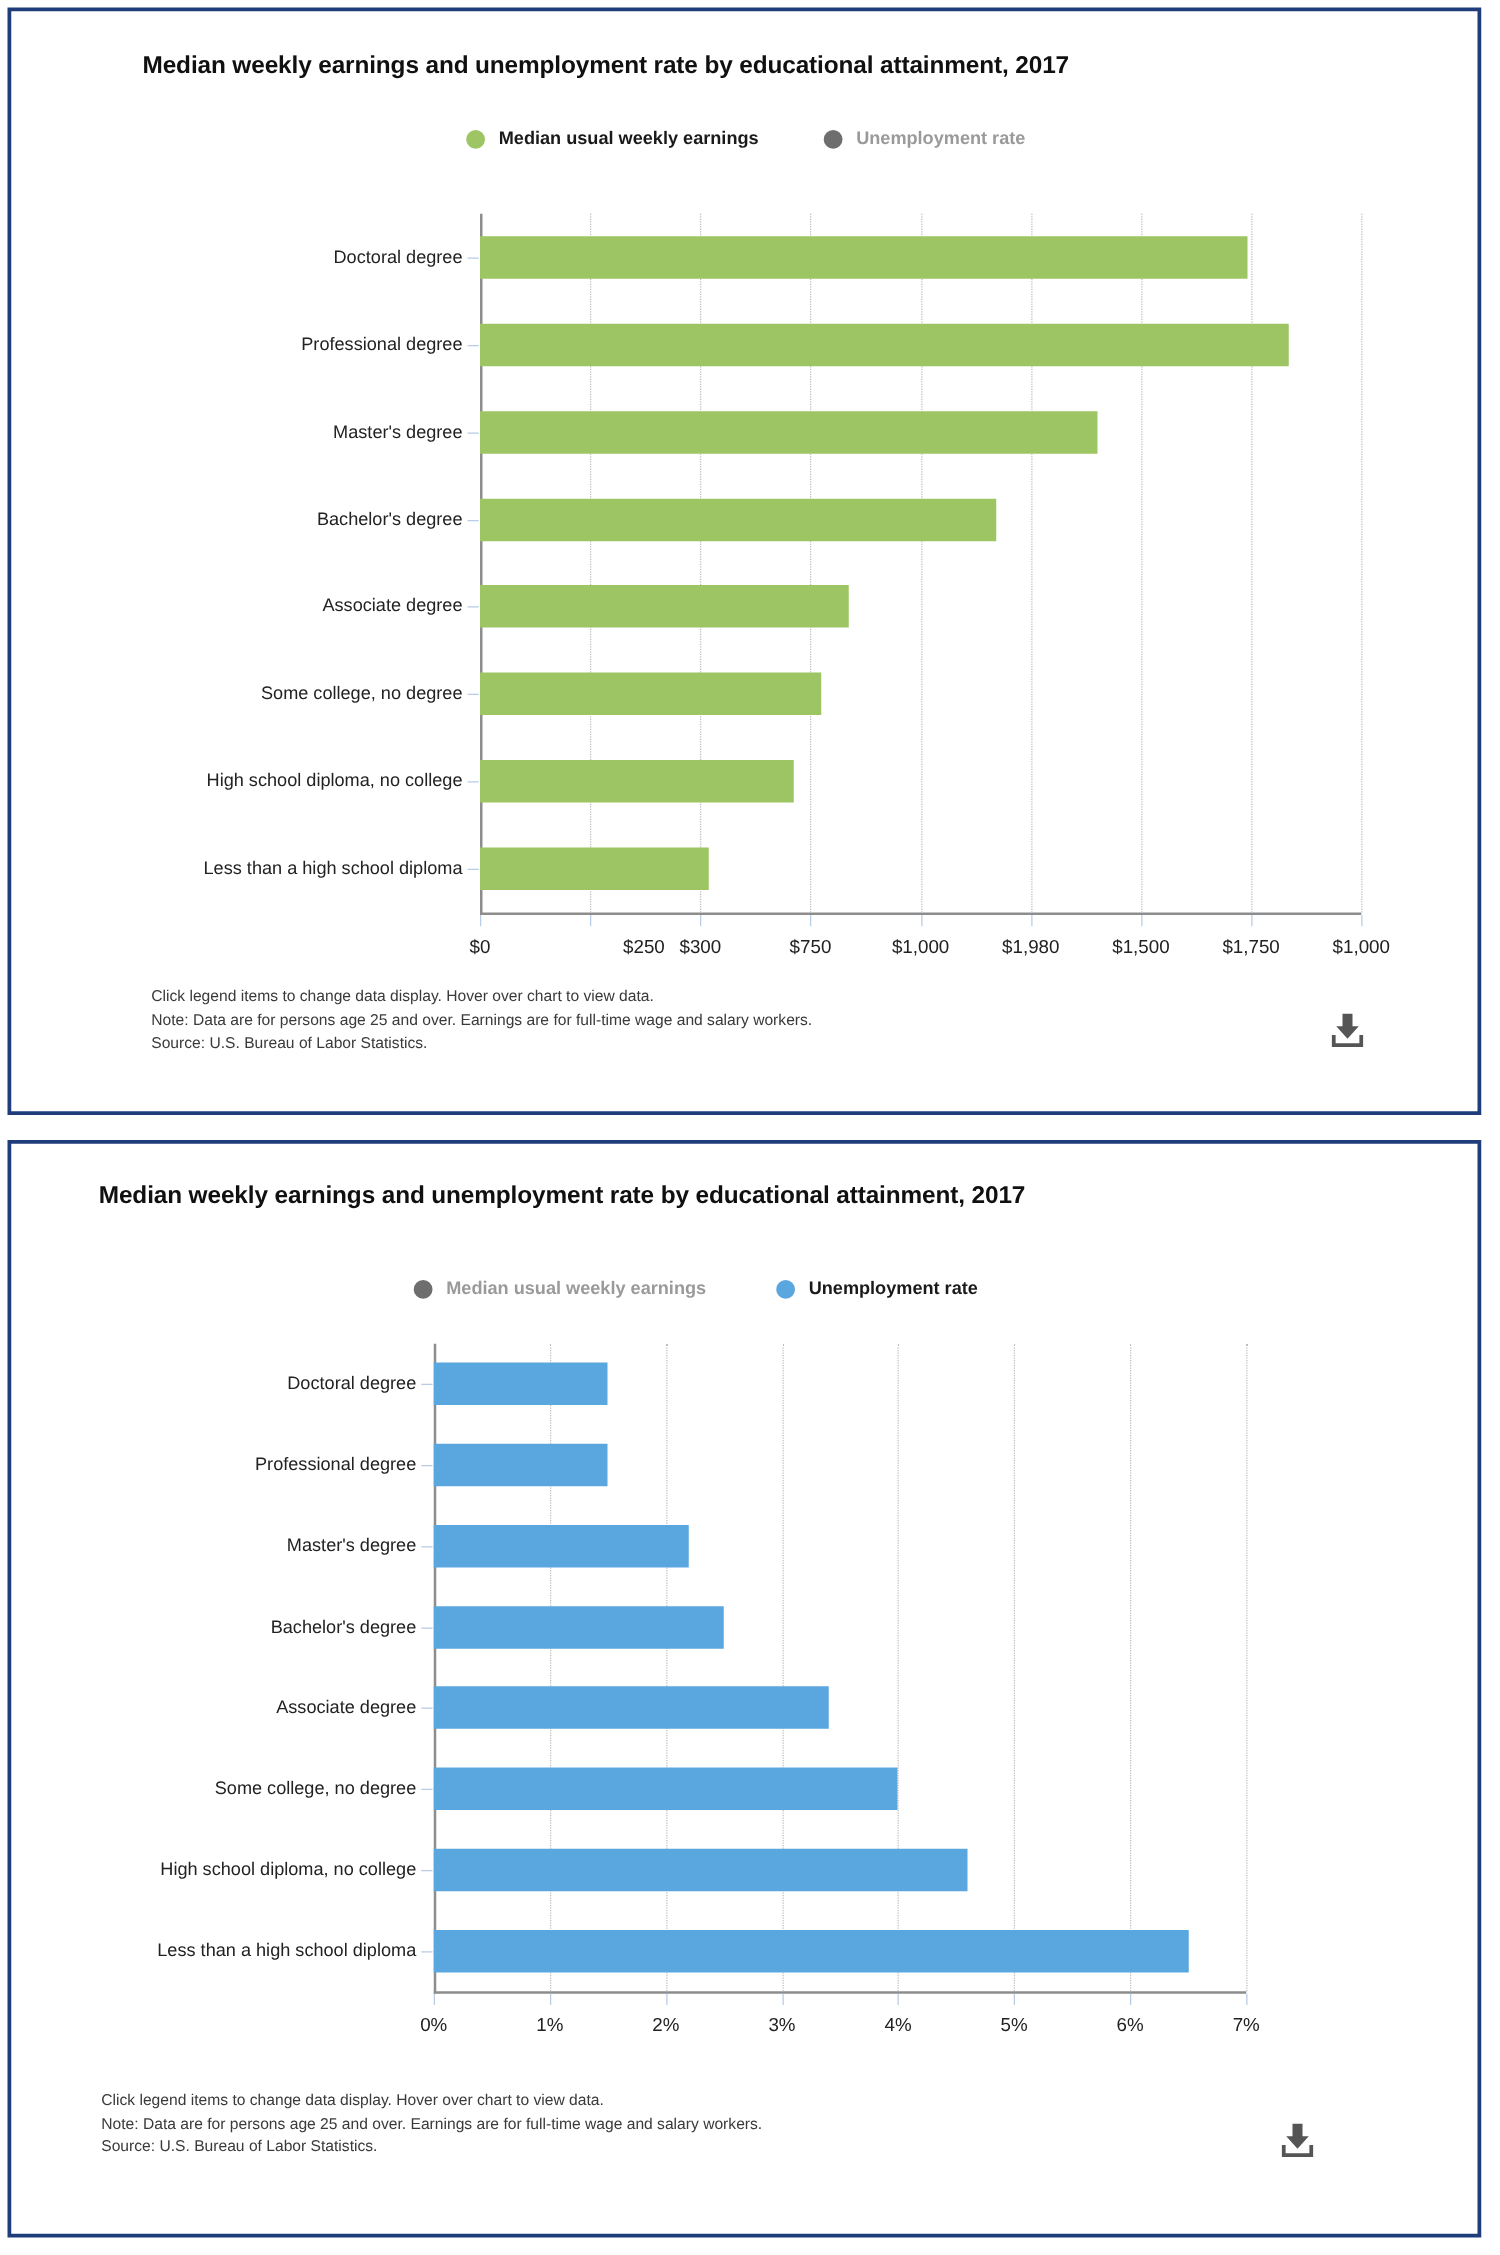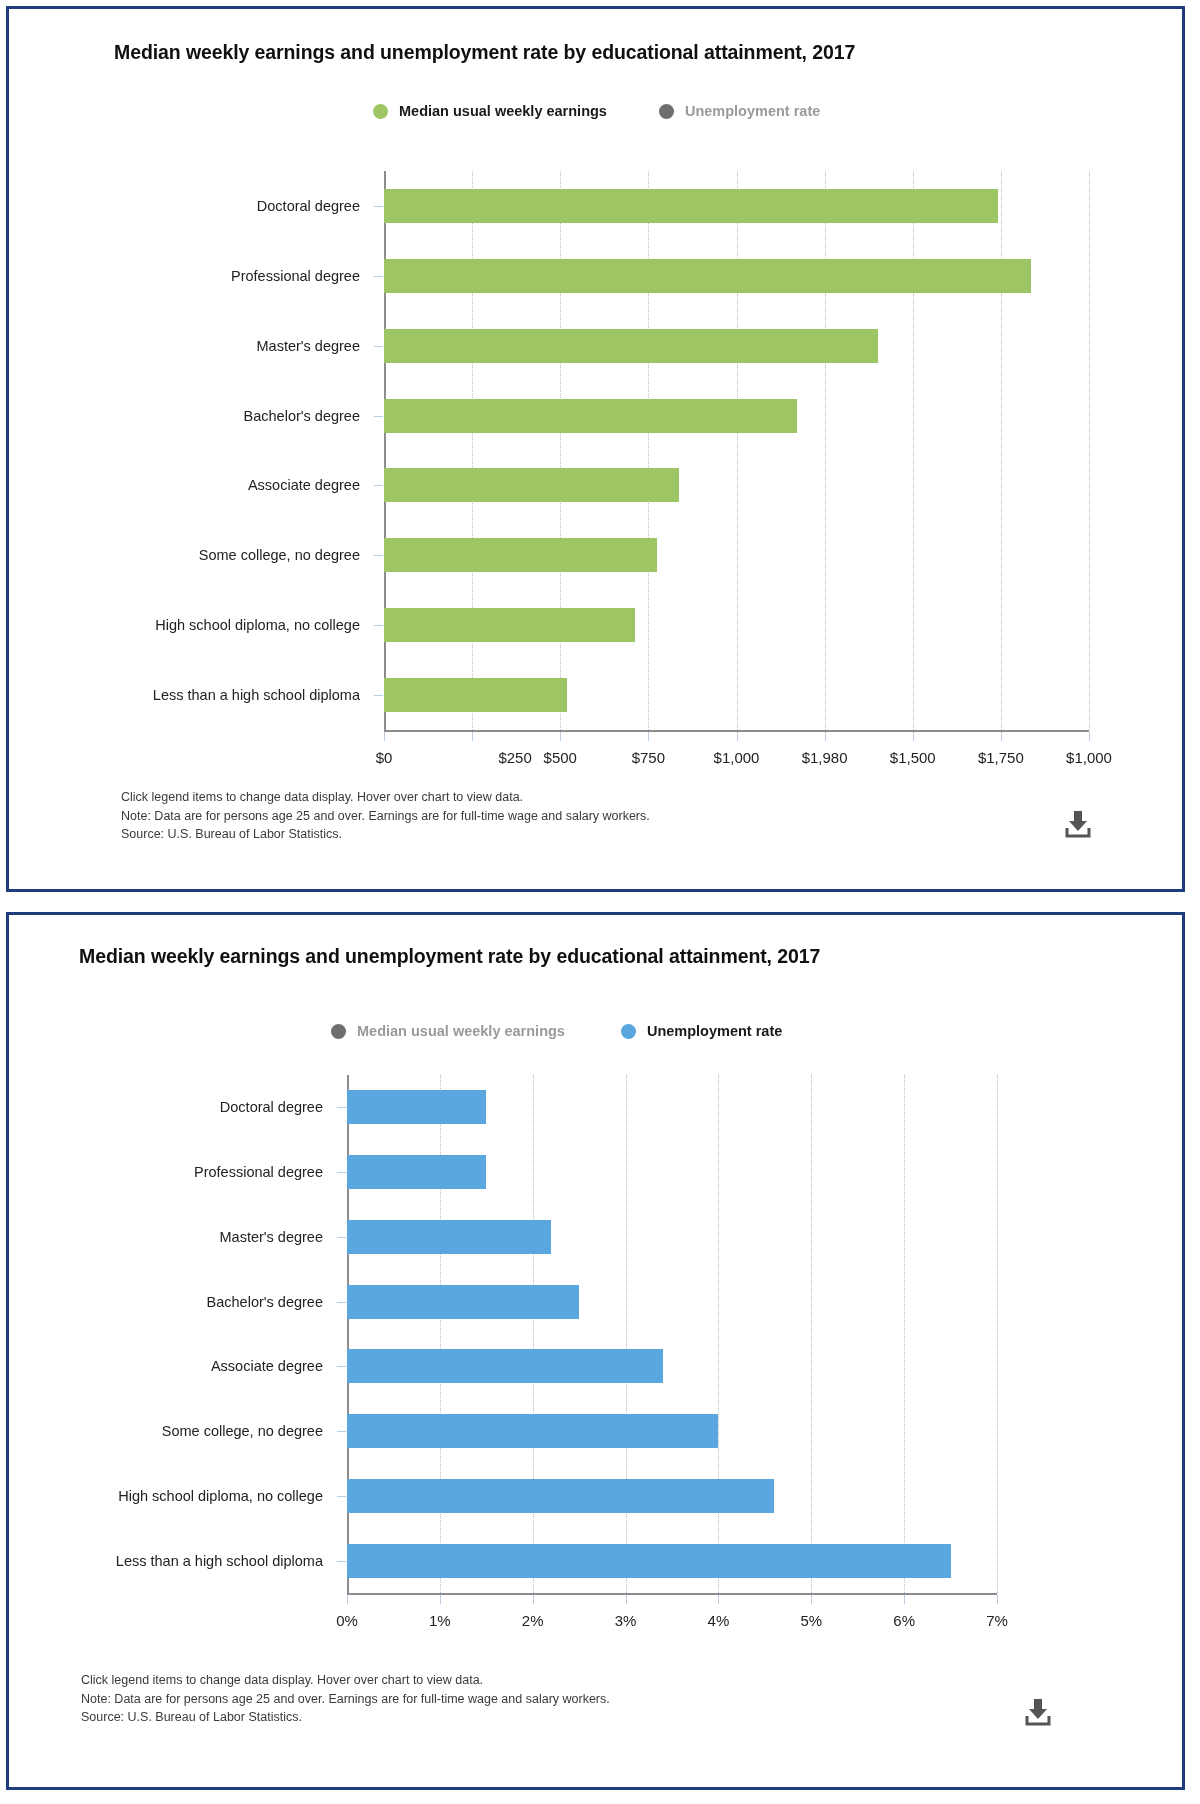--- a/index.html
+++ b/index.html
@@ -150,21 +150,21 @@
     display: flex;
     align-items: center;
   }
   .bar {
     height: 100%;
     display: block;
   }
   .cat-label {
     position: absolute;
     right: 100%;
-    margin-right: 24px;
+    margin-right: 14px;
     font-size: 14.5px;
     color: #222222;
     white-space: nowrap;
     top: 50%;
     transform: translateY(-50%);
   }
   .cat-tick {
     position: absolute;
     right: 100%;
     margin-right: 1px;
@@ -269,21 +269,21 @@
                 <span class="cat-tick"></span>
                 <div class="bar" style="width: 183.3px; background: rgb(158, 197, 100);"></div>
               </div>
             </div>
           <div id="xaxis1">
               <div class="tick-mark" style="left: 0px;"></div>
               <div class="tick-label" style="left: 0px;">$0</div>
               <div class="tick-mark" style="left: 88.125px;"></div>
               <div class="tick-label" style="left: 88.125px; margin-left: 43px;">$250</div>
               <div class="tick-mark" style="left: 176.25px;"></div>
-              <div class="tick-label" style="left: 176.25px;">$500</div>
+              <div class="tick-label" style="left: 176.25px;">$300</div>
               <div class="tick-mark" style="left: 264.375px;"></div>
               <div class="tick-label" style="left: 264.375px;">$750</div>
               <div class="tick-mark" style="left: 352.5px;"></div>
               <div class="tick-label" style="left: 352.5px;">$1,000</div>
               <div class="tick-mark" style="left: 440.625px;"></div>
               <div class="tick-label" style="left: 440.625px;">$1,980</div>
               <div class="tick-mark" style="left: 528.75px;"></div>
               <div class="tick-label" style="left: 528.75px;">$1,500</div>
               <div class="tick-mark" style="left: 616.875px;"></div>
               <div class="tick-label" style="left: 616.875px;">$1,750</div>

